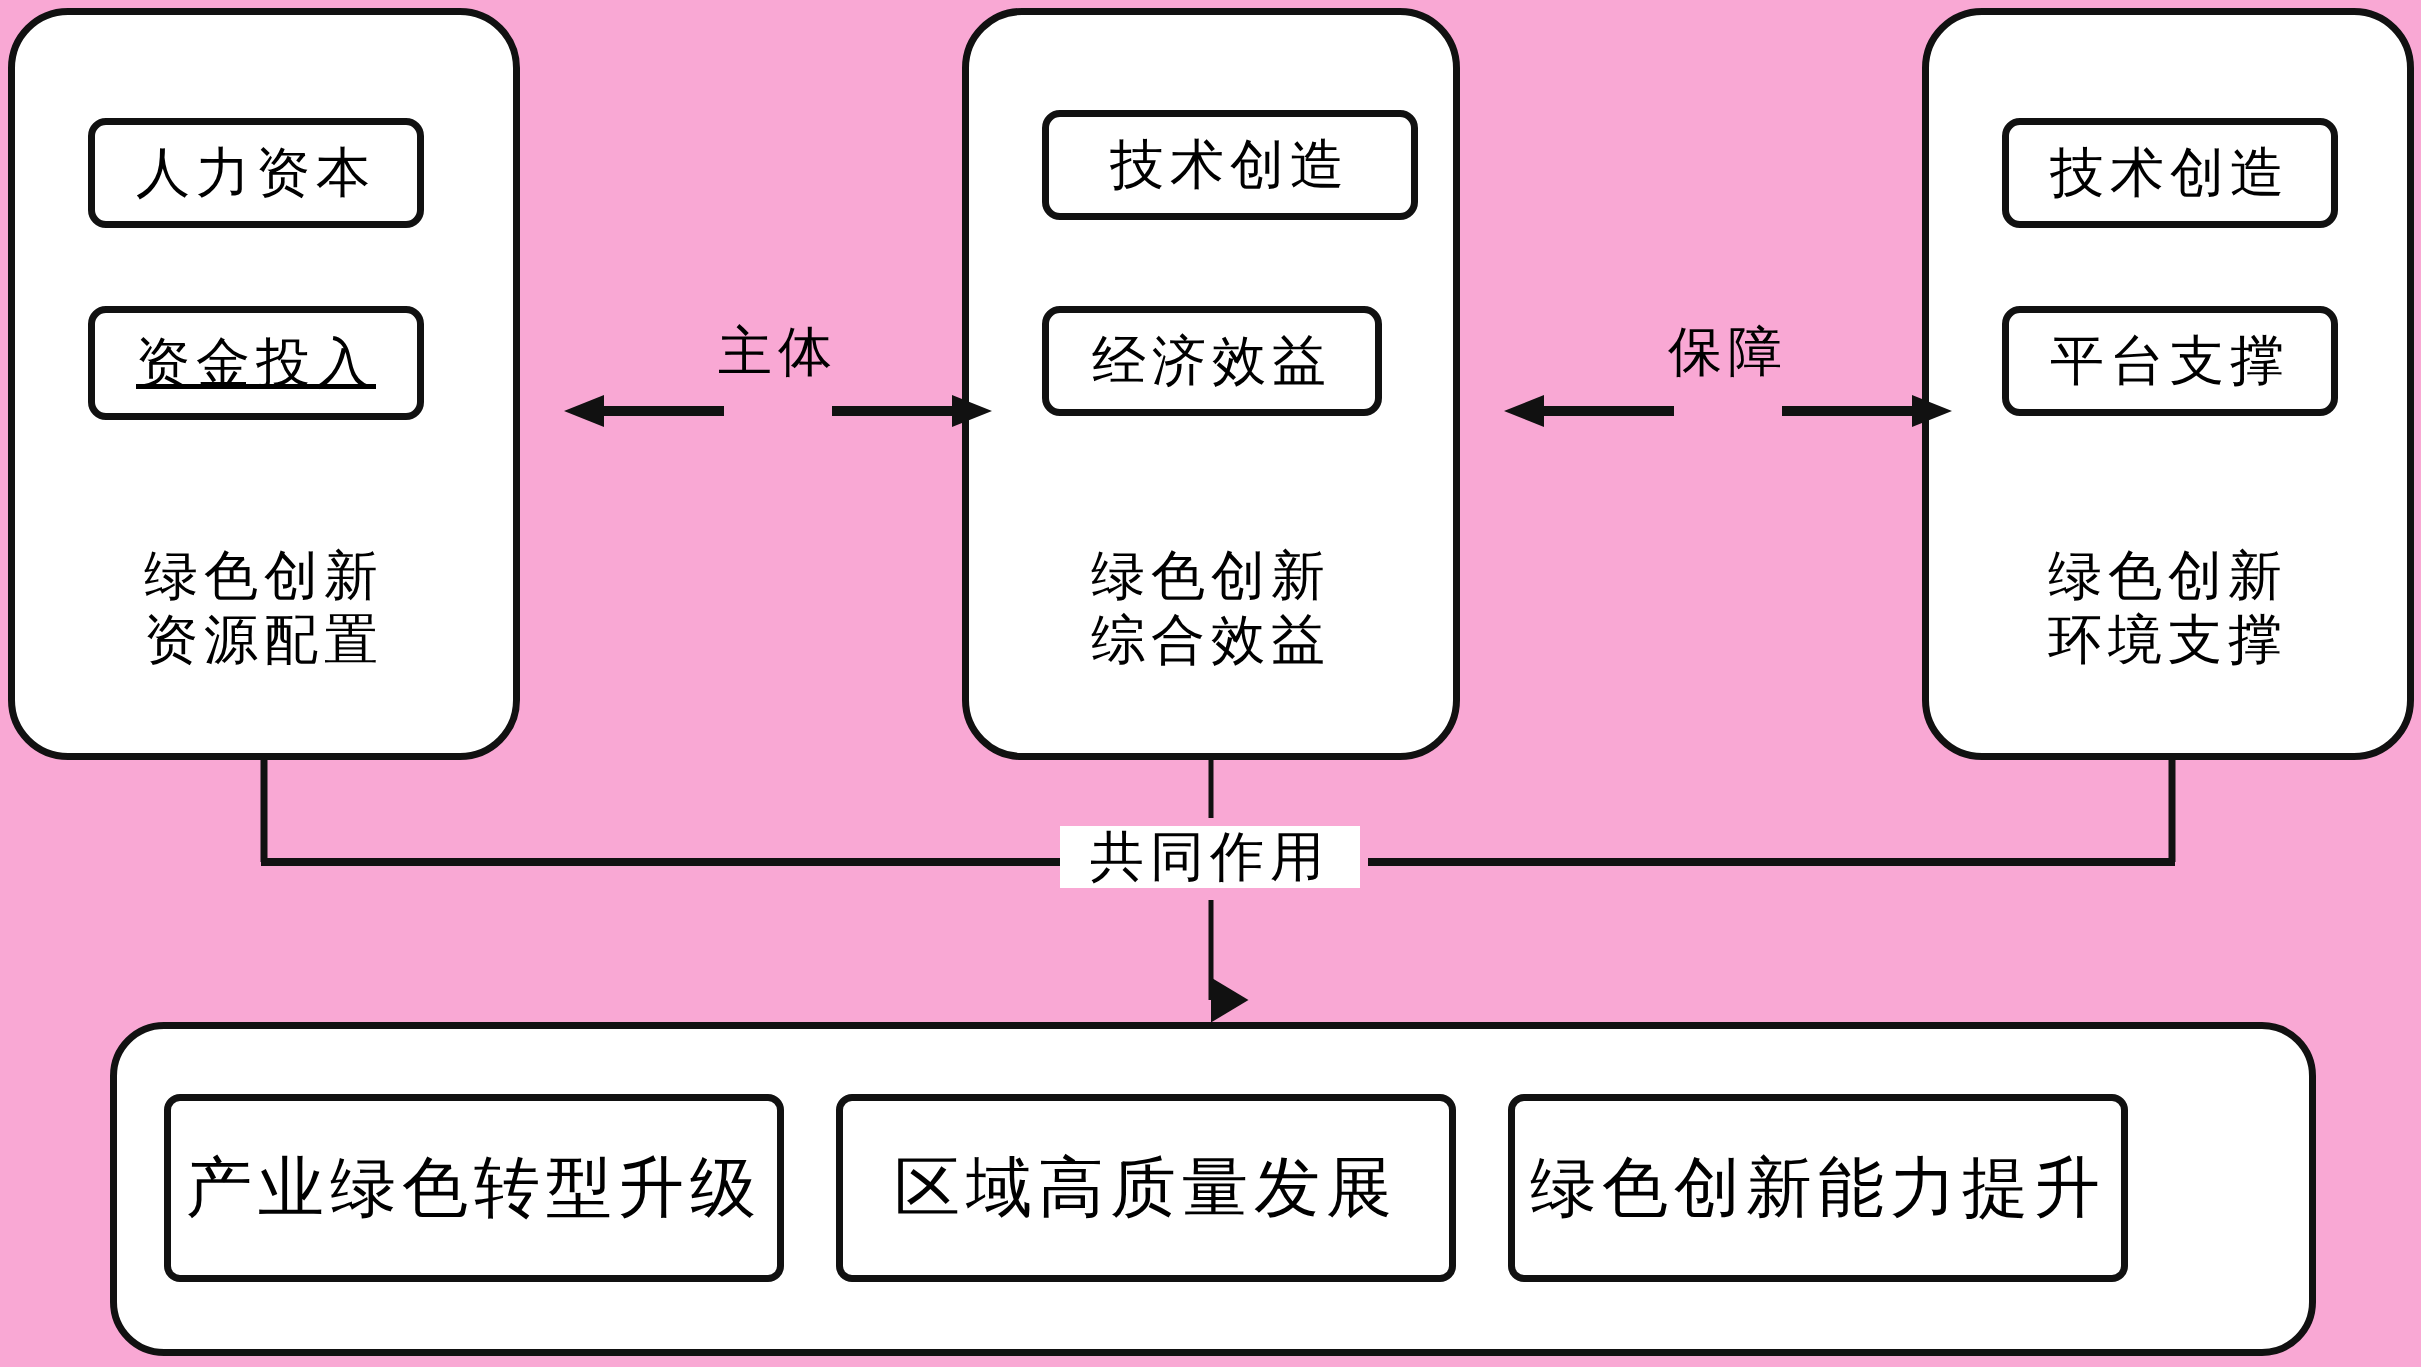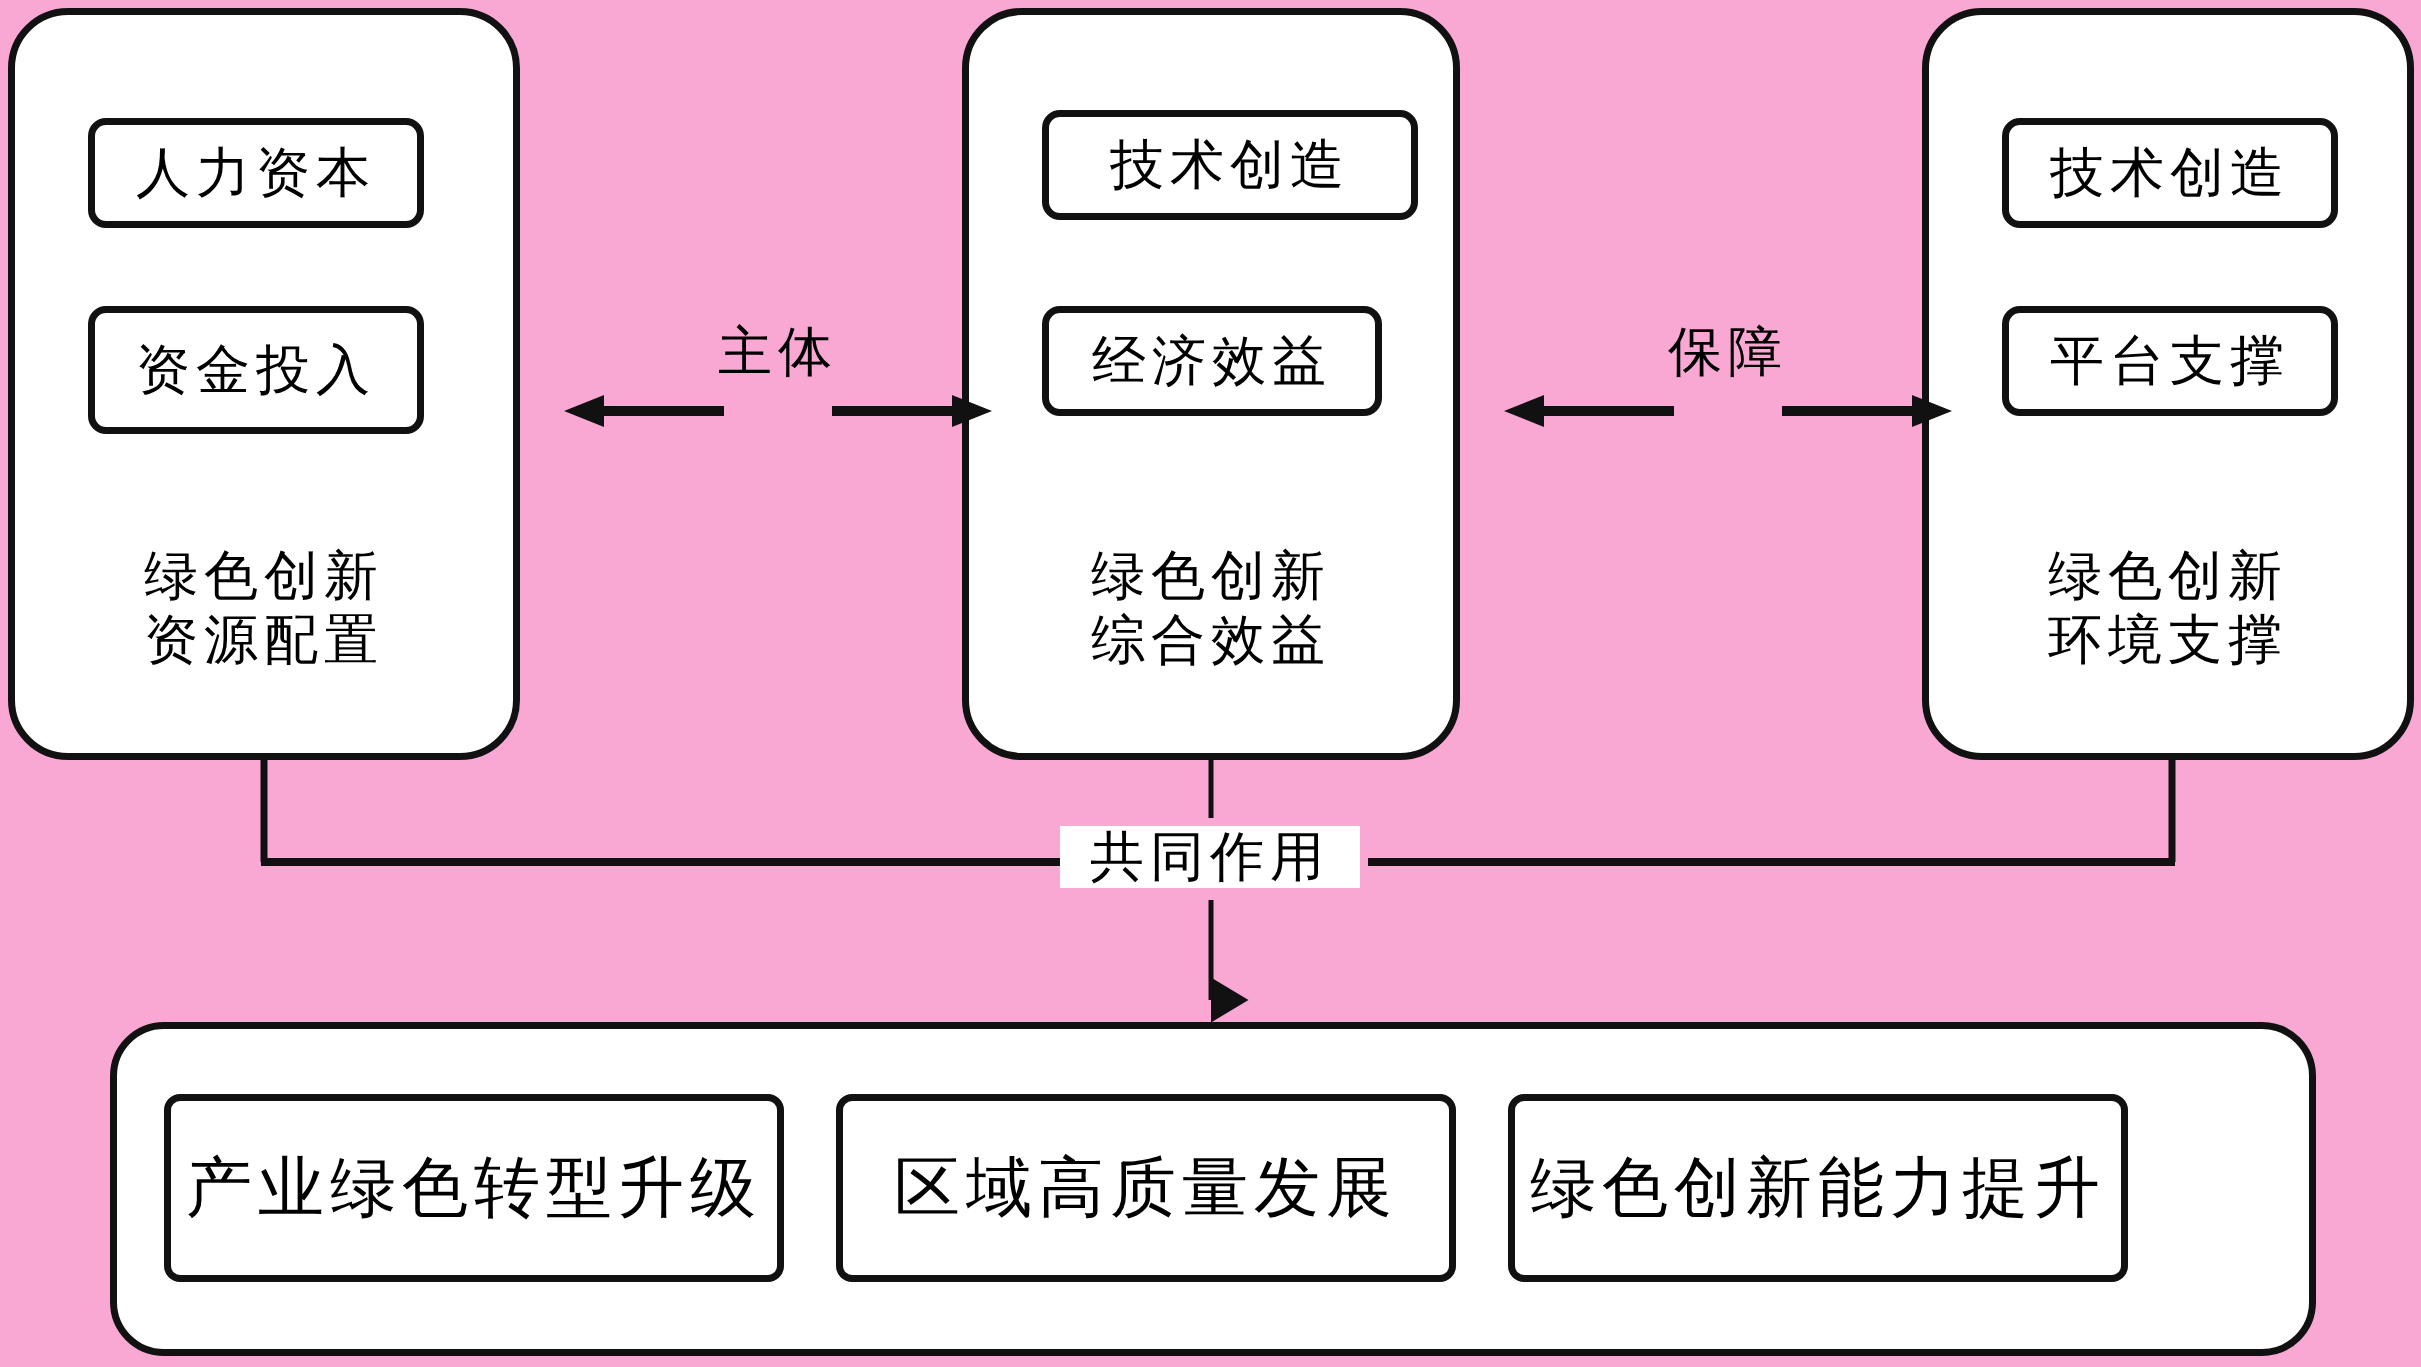--- a/index.html
+++ b/index.html
@@ -37,21 +37,21 @@
     display:flex;
     align-items:center;
     justify-content:center;
     font-size:54px;
     letter-spacing:6px;
     line-height:1;
     white-space:nowrap;
   }
   
   #chip-1-1{left:88px; top:118px; width:336px; height:110px;}
-  #chip-1-2{left:88px; top:306px; width:336px; height:128px;}
+  #chip-1-2{left:88px; top:306px; width:336px; height:114px;text-decoration:underline;}
   
   #chip-2-1{left:1042px;top:110px; width:376px; height:110px;}
   #chip-2-2{left:1042px;top:306px; width:340px; height:110px;}
   
   #chip-3-1{left:2002px;top:118px; width:336px; height:110px;}
   #chip-3-2{left:2002px;top:306px; width:336px; height:110px;}
 
   
   .caption{
     position:absolute;

